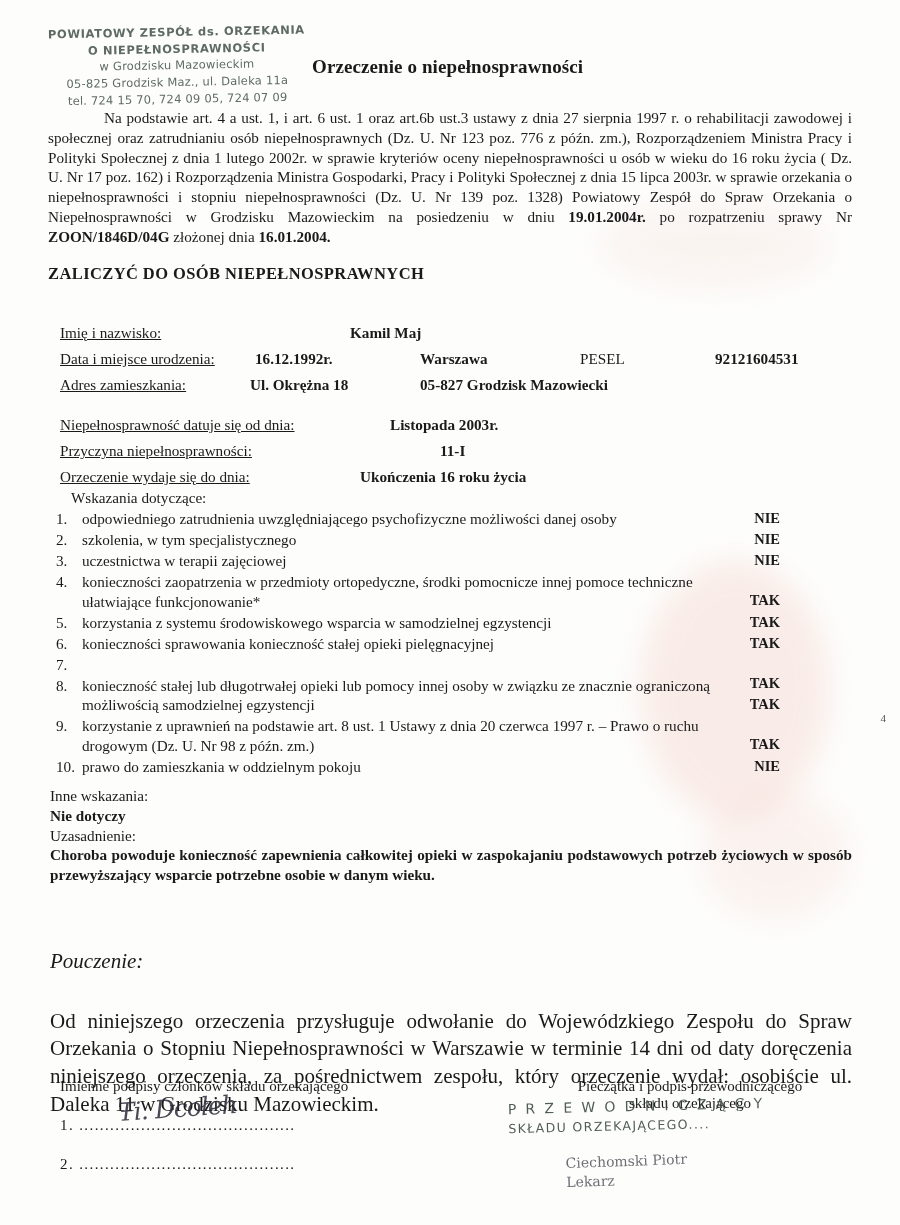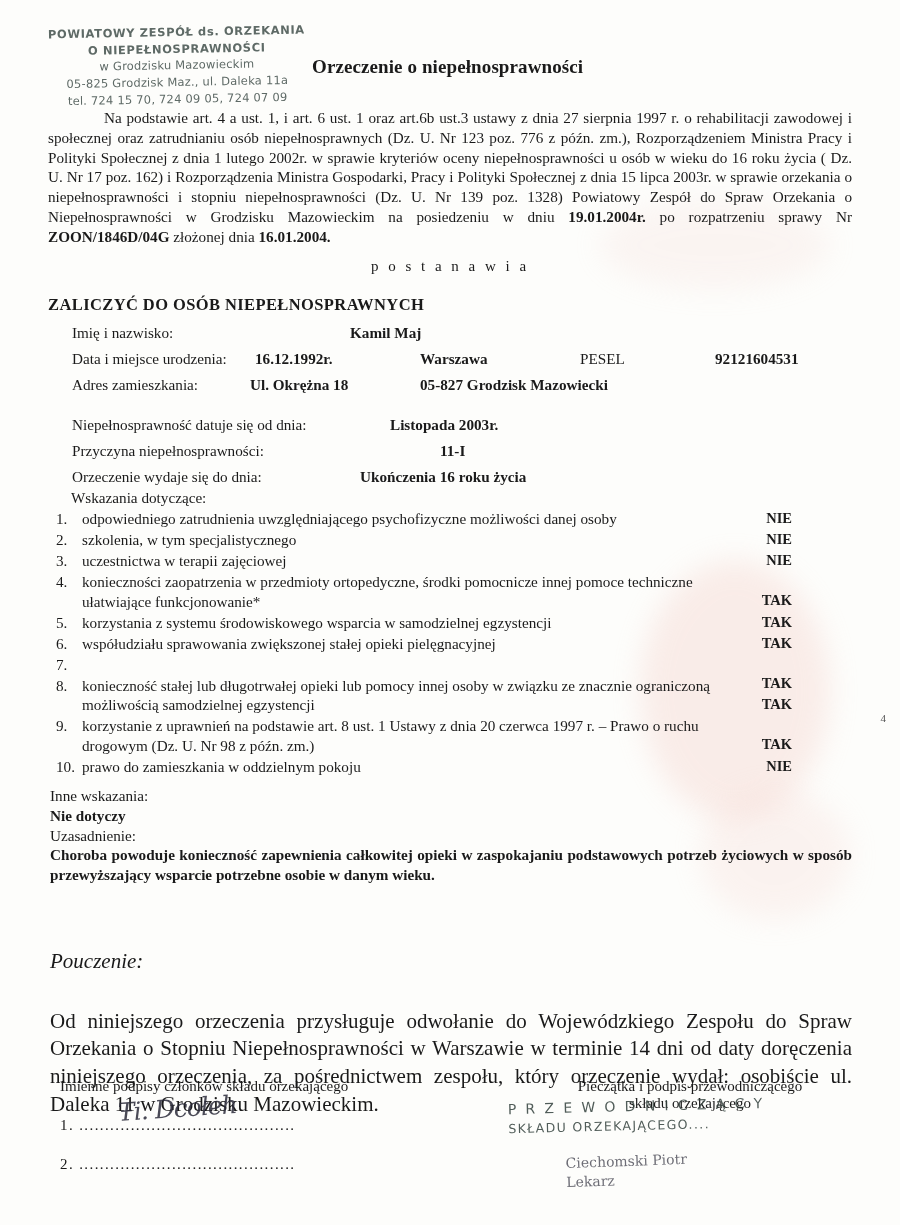--- a/index.html
+++ b/index.html
@@ -90,21 +90,21 @@
 
   .fields {
     position: absolute;
     left: 60px;
     right: 48px;
     top: 325px;
     font-size: 15.2px;
     line-height: 1.0;
   }
   .frow { position: relative; height: 26px; }
-  .flabel { position: absolute; left: 12px; }
+  .flabel { position: absolute; left: 0; text-decoration: underline; }
   .fval { position: absolute; font-weight: 700; }
 
   .sect2 { margin-top: 14px; }
 
   .wskaz-title {
     position: absolute;
     left: 71px;
     top: 489px;
     font-size: 15.2px;
   }
@@ -118,21 +118,21 @@
   }
   .li {
     position: relative;
     display: flex;
     margin-bottom: 2px;
   }
   .li .num { width: 26px; flex: 0 0 26px; text-align: left; }
   .li .txt { flex: 1 1 auto; max-width: 640px; }
   .li .ans {
     position: absolute;
-    right: 60px;
+    right: 72px;
     font-weight: 700;
     font-size: 14.5px;
     top: 0;
   }
   .li.two .ans { top: 19px; }
 
   .inne {
     position: absolute;
     left: 50px;
     top: 786px;
@@ -223,21 +223,20 @@
       <div>O NIEPEŁNOSPRAWNOŚCI</div>
       <div>w Grodzisku Mazowieckim</div>
       <div>05-825 Grodzisk Maz., ul. Daleka 11a</div>
       <div>tel. 724 15 70, 724 09 05, 724 07 09</div>
     </div>
     <div class="doc-title">Orzeczenie o niepełnosprawności</div>
   </div>
 
   <div class="body-text">
     <div class="indent"><span>Na podstawie art. 4 a ust. 1, i art. 6 ust. 1 oraz art.6b ust.3 ustawy z dnia 27 sierpnia 1997 r. o rehabilitacji zawodowej i społecznej oraz zatrudnianiu osób niepełnosprawnych (Dz. U. Nr 123 poz. 776 z późn. zm.), Rozporządzeniem Ministra Pracy i Polityki Społecznej z dnia 1 lutego 2002r. w sprawie kryteriów oceny niepełnosprawności u osób w wieku do 16 roku życia ( Dz. U. Nr 17 poz. 162) i Rozporządzenia Ministra Gospodarki, Pracy i Polityki Społecznej z dnia 15 lipca 2003r. w sprawie orzekania o niepełnosprawności i stopniu niepełnosprawności (Dz. U. Nr 139 poz. 1328) Powiatowy Zespół do Spraw Orzekania o Niepełnosprawności w Grodzisku Mazowieckim na posiedzeniu w dniu </span><span class="b">19.01.2004r.</span><span> po rozpatrzeniu sprawy Nr </span><span class="b">ZOON/1846D/04G</span><span> złożonej dnia </span><span class="b">16.01.2004.</span></div>
-    <div class="postanawia">p o s t a n a w i a</div>
     <div class="zaliczyc">ZALICZYĆ DO OSÓB NIEPEŁNOSPRAWNYCH</div>
   </div>
 
   <div class="fields">
     <div class="frow">
       <span class="flabel">Imię i nazwisko:</span>
       <span class="fval" style="left:290px">Kamil Maj</span>
     </div>
     <div class="frow">
       <span class="flabel">Data i miejsce urodzenia:</span>
@@ -288,21 +287,21 @@
       <span class="txt">konieczności zaopatrzenia w przedmioty ortopedyczne, środki pomocnicze innej pomoce techniczne ułatwiające funkcjonowanie*</span>
       <span class="ans">TAK</span>
     </div>
     <div class="li">
       <span class="num">5.</span>
       <span class="txt">korzystania z systemu środowiskowego wsparcia w samodzielnej egzystencji</span>
       <span class="ans">TAK</span>
     </div>
     <div class="li">
       <span class="num">6.</span>
-      <span class="txt">współudziału sprawowania zwiększonej stałej opieki pielęgnacyjnej</span>
+      <span class="txt">konieczności sprawowania konieczność stałej opieki pielęgnacyjnej</span>
       <span class="ans">TAK</span>
     </div>
     <div class="li two">
       <span class="num">7.</span>
       <span class="ans">TAK</span>
     </div>
     <div class="li two">
       <span class="num">8.</span>
       <span class="txt">konieczność stałej lub długotrwałej opieki lub pomocy innej osoby w związku ze znacznie ograniczoną możliwością samodzielnej egzystencji</span>
       <span class="ans">TAK</span>

